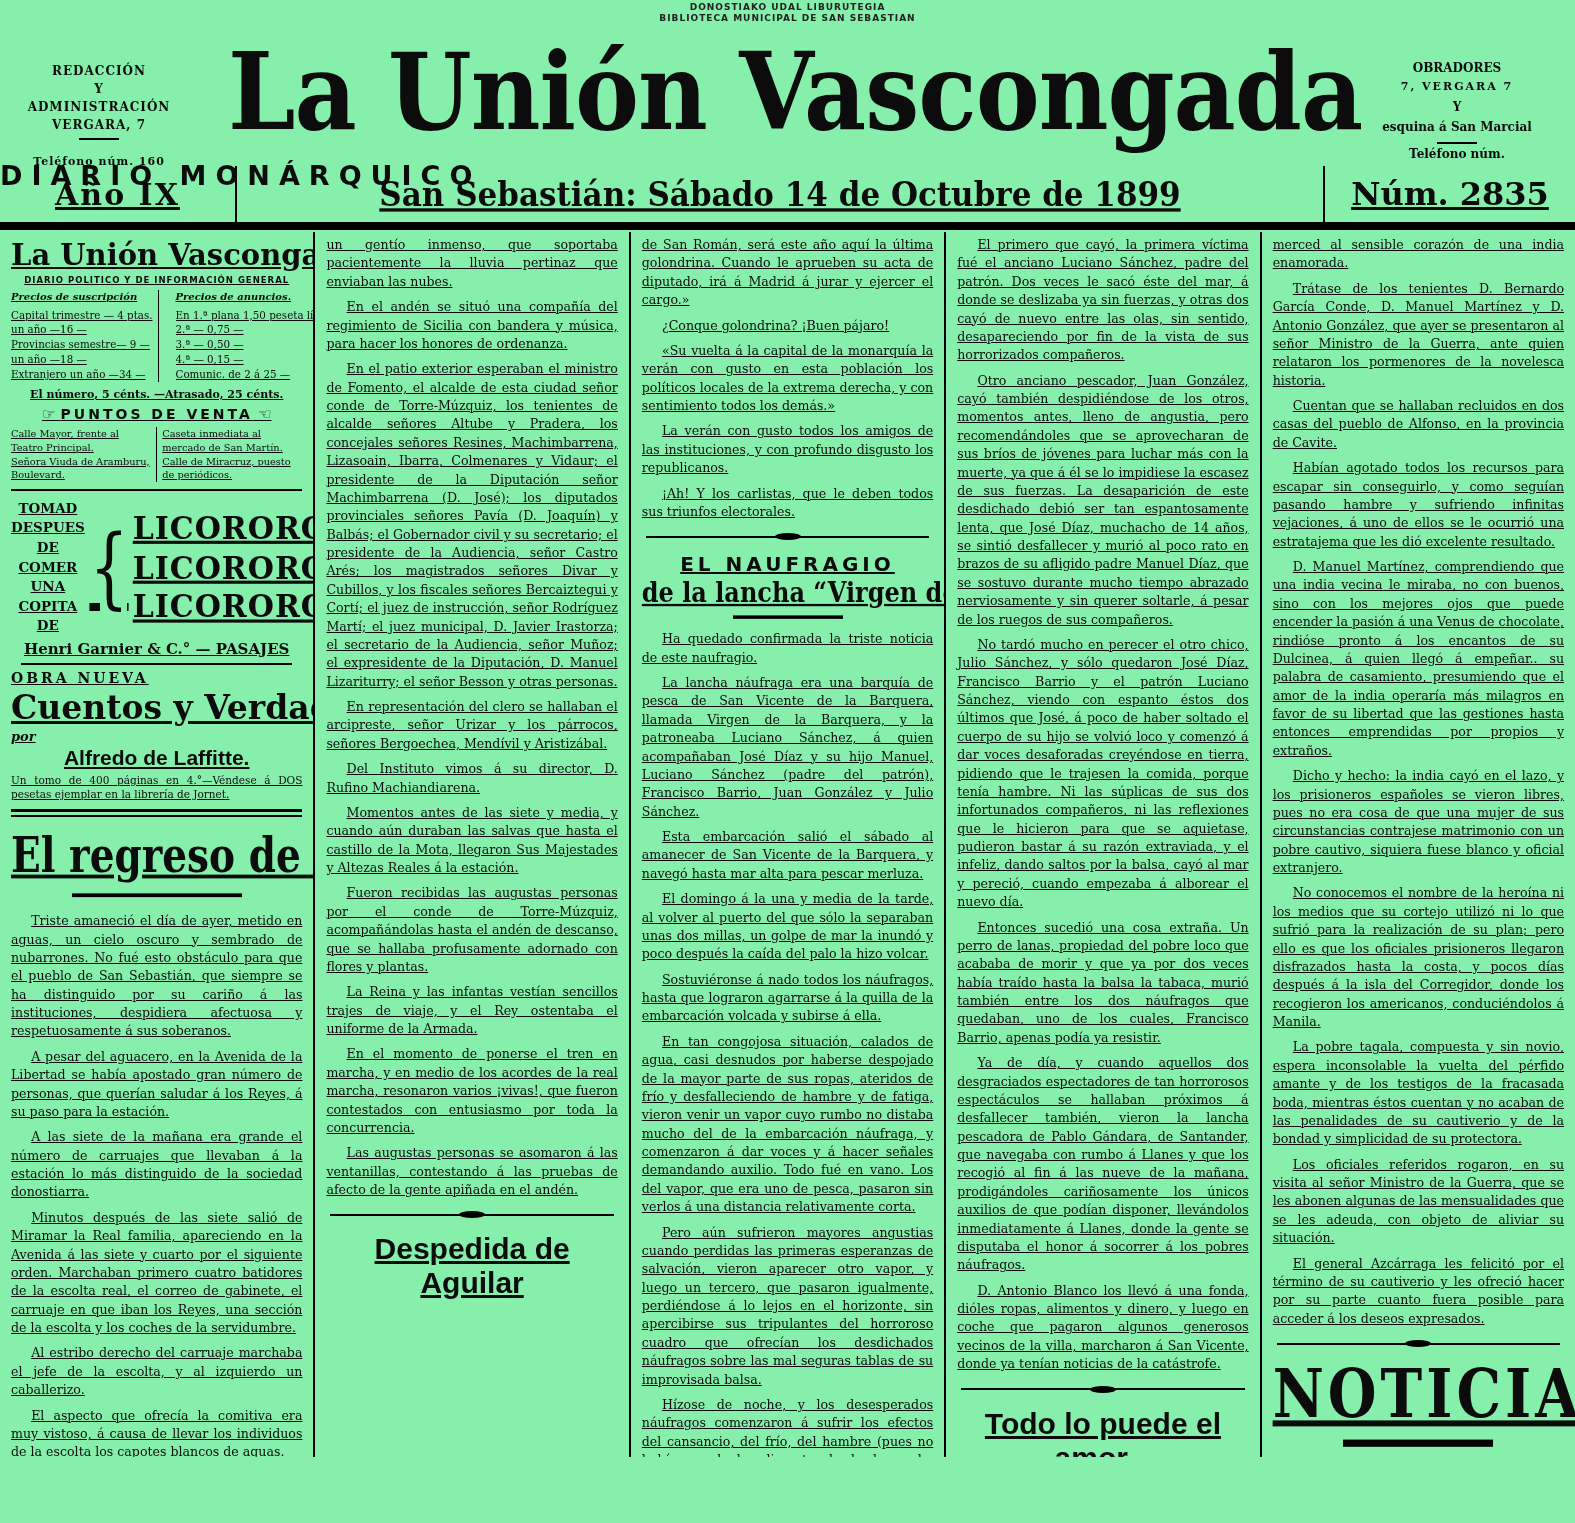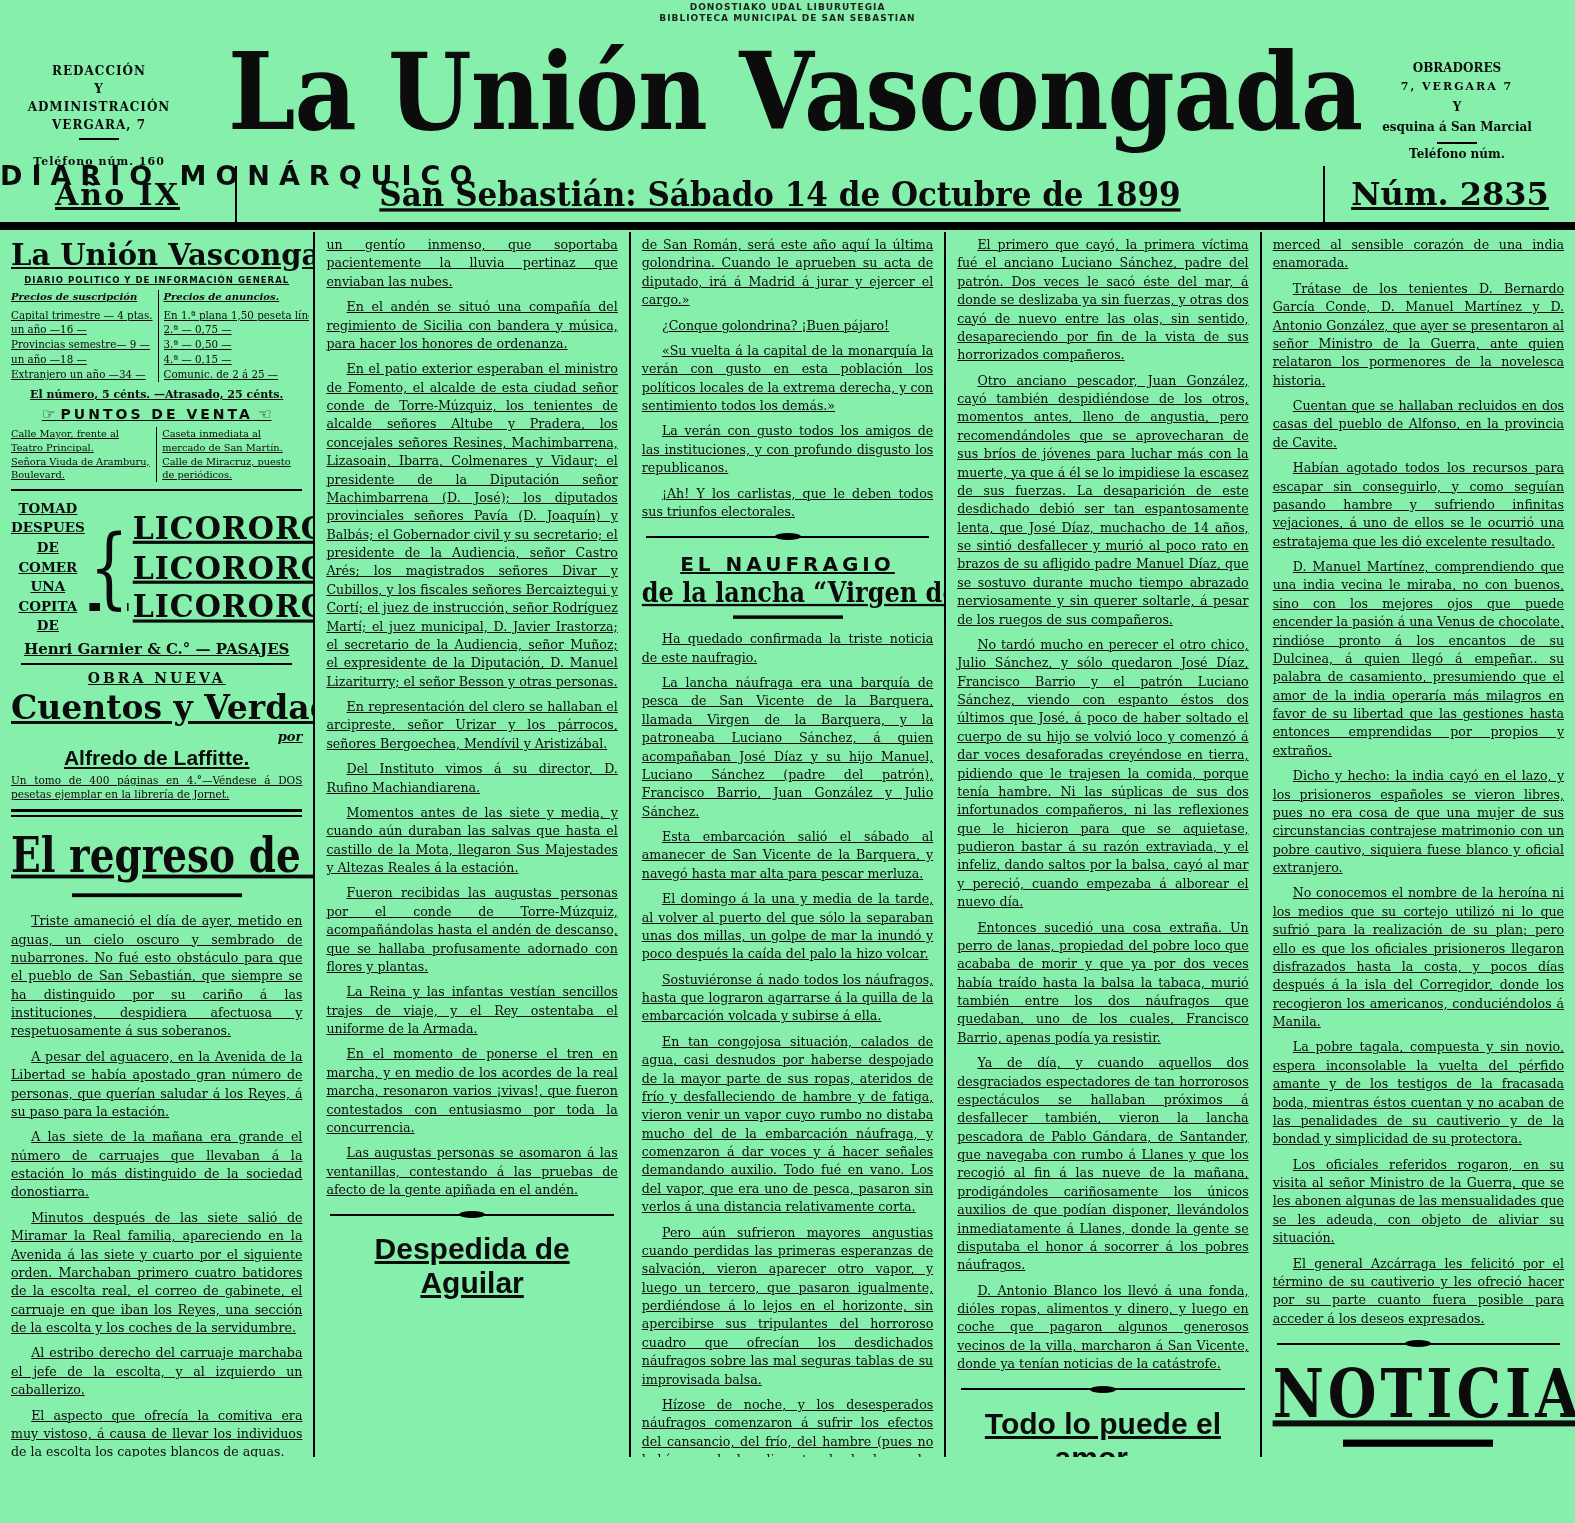--- a/index.html
+++ b/index.html
@@ -53,42 +53,42 @@
   .fancy-rule{display:flex;align-items:center;margin:12px 4px;}
   .fancy-rule .fl{flex:1;height:2px;background:#000;}
   .fancy-rule .lens{width:26px;height:7px;background:#000;border-radius:50%;margin:0 -2px;}
   .double-hr{border-top:3px solid #000;border-bottom:2px solid #000;height:3px;margin:8px 0 4px;}
   
   .pb-title{text-align:center;font-weight:bold;font-size:29px;margin-top:2px;white-space:nowrap;}
   .pb-sub{text-align:center;font-family:"DejaVu Sans",sans-serif;font-weight:bold;font-size:8.5px;
           letter-spacing:1px;margin:3px 0 5px;}
   .pb-cols{display:flex;font-size:10.3px;line-height:1.45;}
   .pb-colA{width:50%;padding-right:5px;border-right:1.5px solid #000;}
-  .pb-colB{width:50%;padding-left:5px;}
+  .pb-colB{width:50%;padding-left:5px;margin-left:12px;}
   .pb-head{font-style:italic;font-weight:bold;font-size:10px;text-align:left;margin-bottom:3px;}
   .pb-line{white-space:nowrap;overflow:hidden;}
   .pb-number{text-align:center;font-size:11px;font-weight:bold;margin:6px 0 4px;}
   .pb-pdv{text-align:center;font-family:"DejaVu Sans",sans-serif;font-weight:bold;font-size:14px;
           letter-spacing:3px;margin:2px 0 4px;}
   .pb-pdv .hand{font-size:15px;letter-spacing:0;}
   .pb-pdv2{display:flex;font-size:9.8px;line-height:1.4;border-bottom:2px solid #000;padding-bottom:7px;}
   .pb-pdv2 .pdvL{width:50%;padding-right:5px;border-right:1.5px solid #000;}
   .pb-pdv2 .pdvR{width:50%;padding-left:5px;}
   
   .lic{display:flex;align-items:center;margin:8px 0 2px;}
   .lic-left{width:34%;text-align:center;font-weight:bold;font-size:13.5px;line-height:1.45;}
   .lic-brace{font-size:88px;font-weight:normal;line-height:.9;transform:scaleX(.7);margin:0 -4px;}
   .lic-right{flex:1;text-align:center;font-weight:bold;font-size:30px;letter-spacing:1px;line-height:1.25;
              transform:scaleY(1.05);white-space:nowrap;}
   .lic-footer{text-align:center;font-weight:bold;font-size:15px;margin:4px 0 2px;white-space:nowrap;}
   .lic-hr{border:none;border-top:2px solid #000;margin:5px 10px;}
   
-  .bk-kicker{text-align:center;font-weight:bold;font-size:14px;letter-spacing:3px;margin-top:4px;}
+  .bk-kicker{font-weight:bold;font-size:14px;letter-spacing:3px;margin-top:4px;}
   .bk-title{text-align:center;font-weight:bold;font-size:33px;white-space:nowrap;margin:2px 0;}
-  .bk-por{text-align:right;font-style:italic;font-weight:bold;font-size:13px;}
+  .bk-por{text-align:left;font-style:italic;font-weight:bold;font-size:13px;}
   .bk-author{text-align:center;font-family:"Liberation Sans",sans-serif;font-weight:bold;font-size:21px;margin:2px 0 3px;}
   .bk-note{font-size:10.5px;line-height:1.35;text-align:justify;}
 </style>
 </head>
 <body>
 
 <div class="page">
 
   <div class="stamp">
     <div>DONOSTIAKO UDAL LIBURUTEGIA</div>

